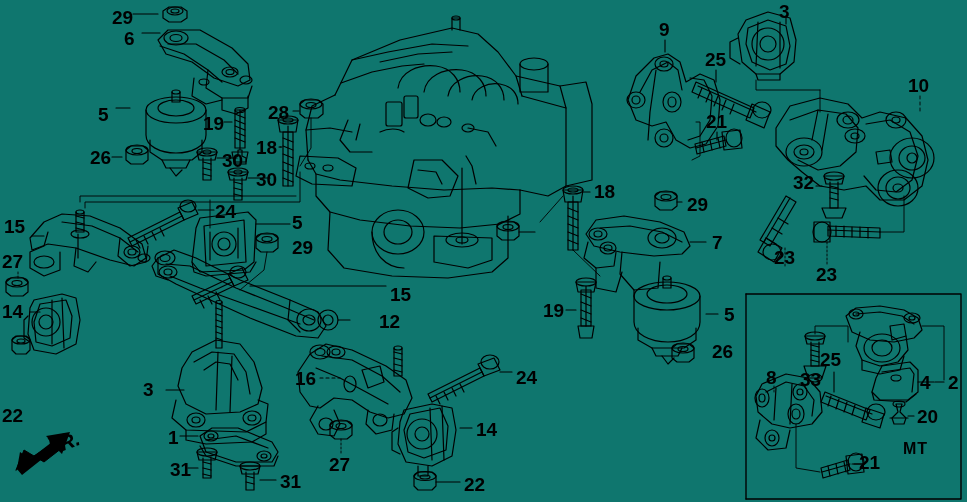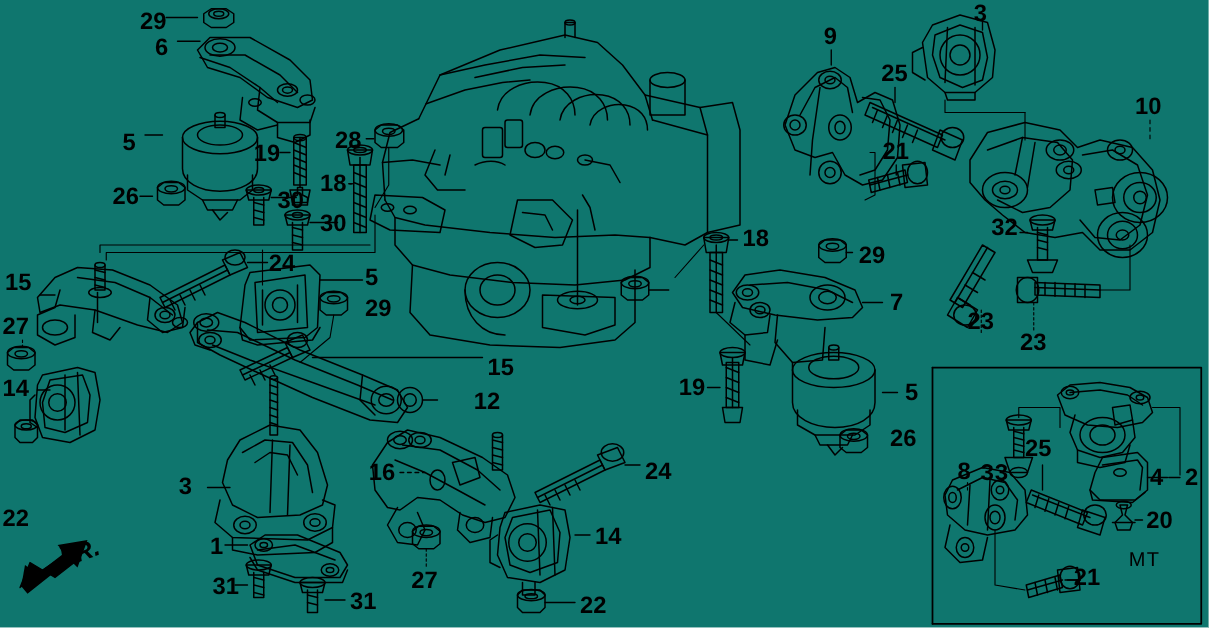--- a/index.html
+++ b/index.html
@@ -18,21 +18,21 @@
     font-weight:700;
     color:#000;
     line-height:1;
     white-space:nowrap;
     user-select:none;
   }
   .mt-label{
     position:absolute;
     font-family:"Liberation Sans", sans-serif;
     font-size:16px;
-    font-weight:400;
+    font-weight:700;
     letter-spacing:1px;
     color:#000;
   }
   .fr-label{
     position:absolute;
     font-family:"Liberation Sans", sans-serif;
     font-size:20px;
     font-weight:700;
     font-style:italic;
     color:#000;
@@ -702,21 +702,21 @@
   <div class="cl" style="left:659px;top:20px;">9</div>
   <div class="cl" style="left:779px;top:2px;">3</div>
   <div class="cl" style="left:705px;top:50px;">25</div>
   <div class="cl" style="left:706px;top:112px;">21</div>
   <div class="cl" style="left:908px;top:76px;">10</div>
   <div class="cl" style="left:793px;top:173px;">32</div>
   <div class="cl" style="left:774px;top:248px;">23</div>
   <div class="cl" style="left:816px;top:265px;">23</div>
 
   <div class="cl" style="left:766px;top:368px;">8</div>
-  <div class="cl" style="left:784px;top:370px;font-family:Liberation Mono, monospace;">33</div>
+  <div class="cl" style="left:800px;top:370px;">33</div>
   <div class="cl" style="left:820px;top:350px;">25</div>
   <div class="cl" style="left:920px;top:373px;">4</div>
   <div class="cl" style="left:948px;top:373px;">2</div>
   <div class="cl" style="left:917px;top:407px;text-align:right;">20</div>
   <div class="cl" style="left:859px;top:453px;">21</div>
 
   <div class="mt-label" style="left:903px;top:440px;">MT</div>
   <div class="fr-label" style="left:48px;top:432px;">FR.</div>
 
 </div>

